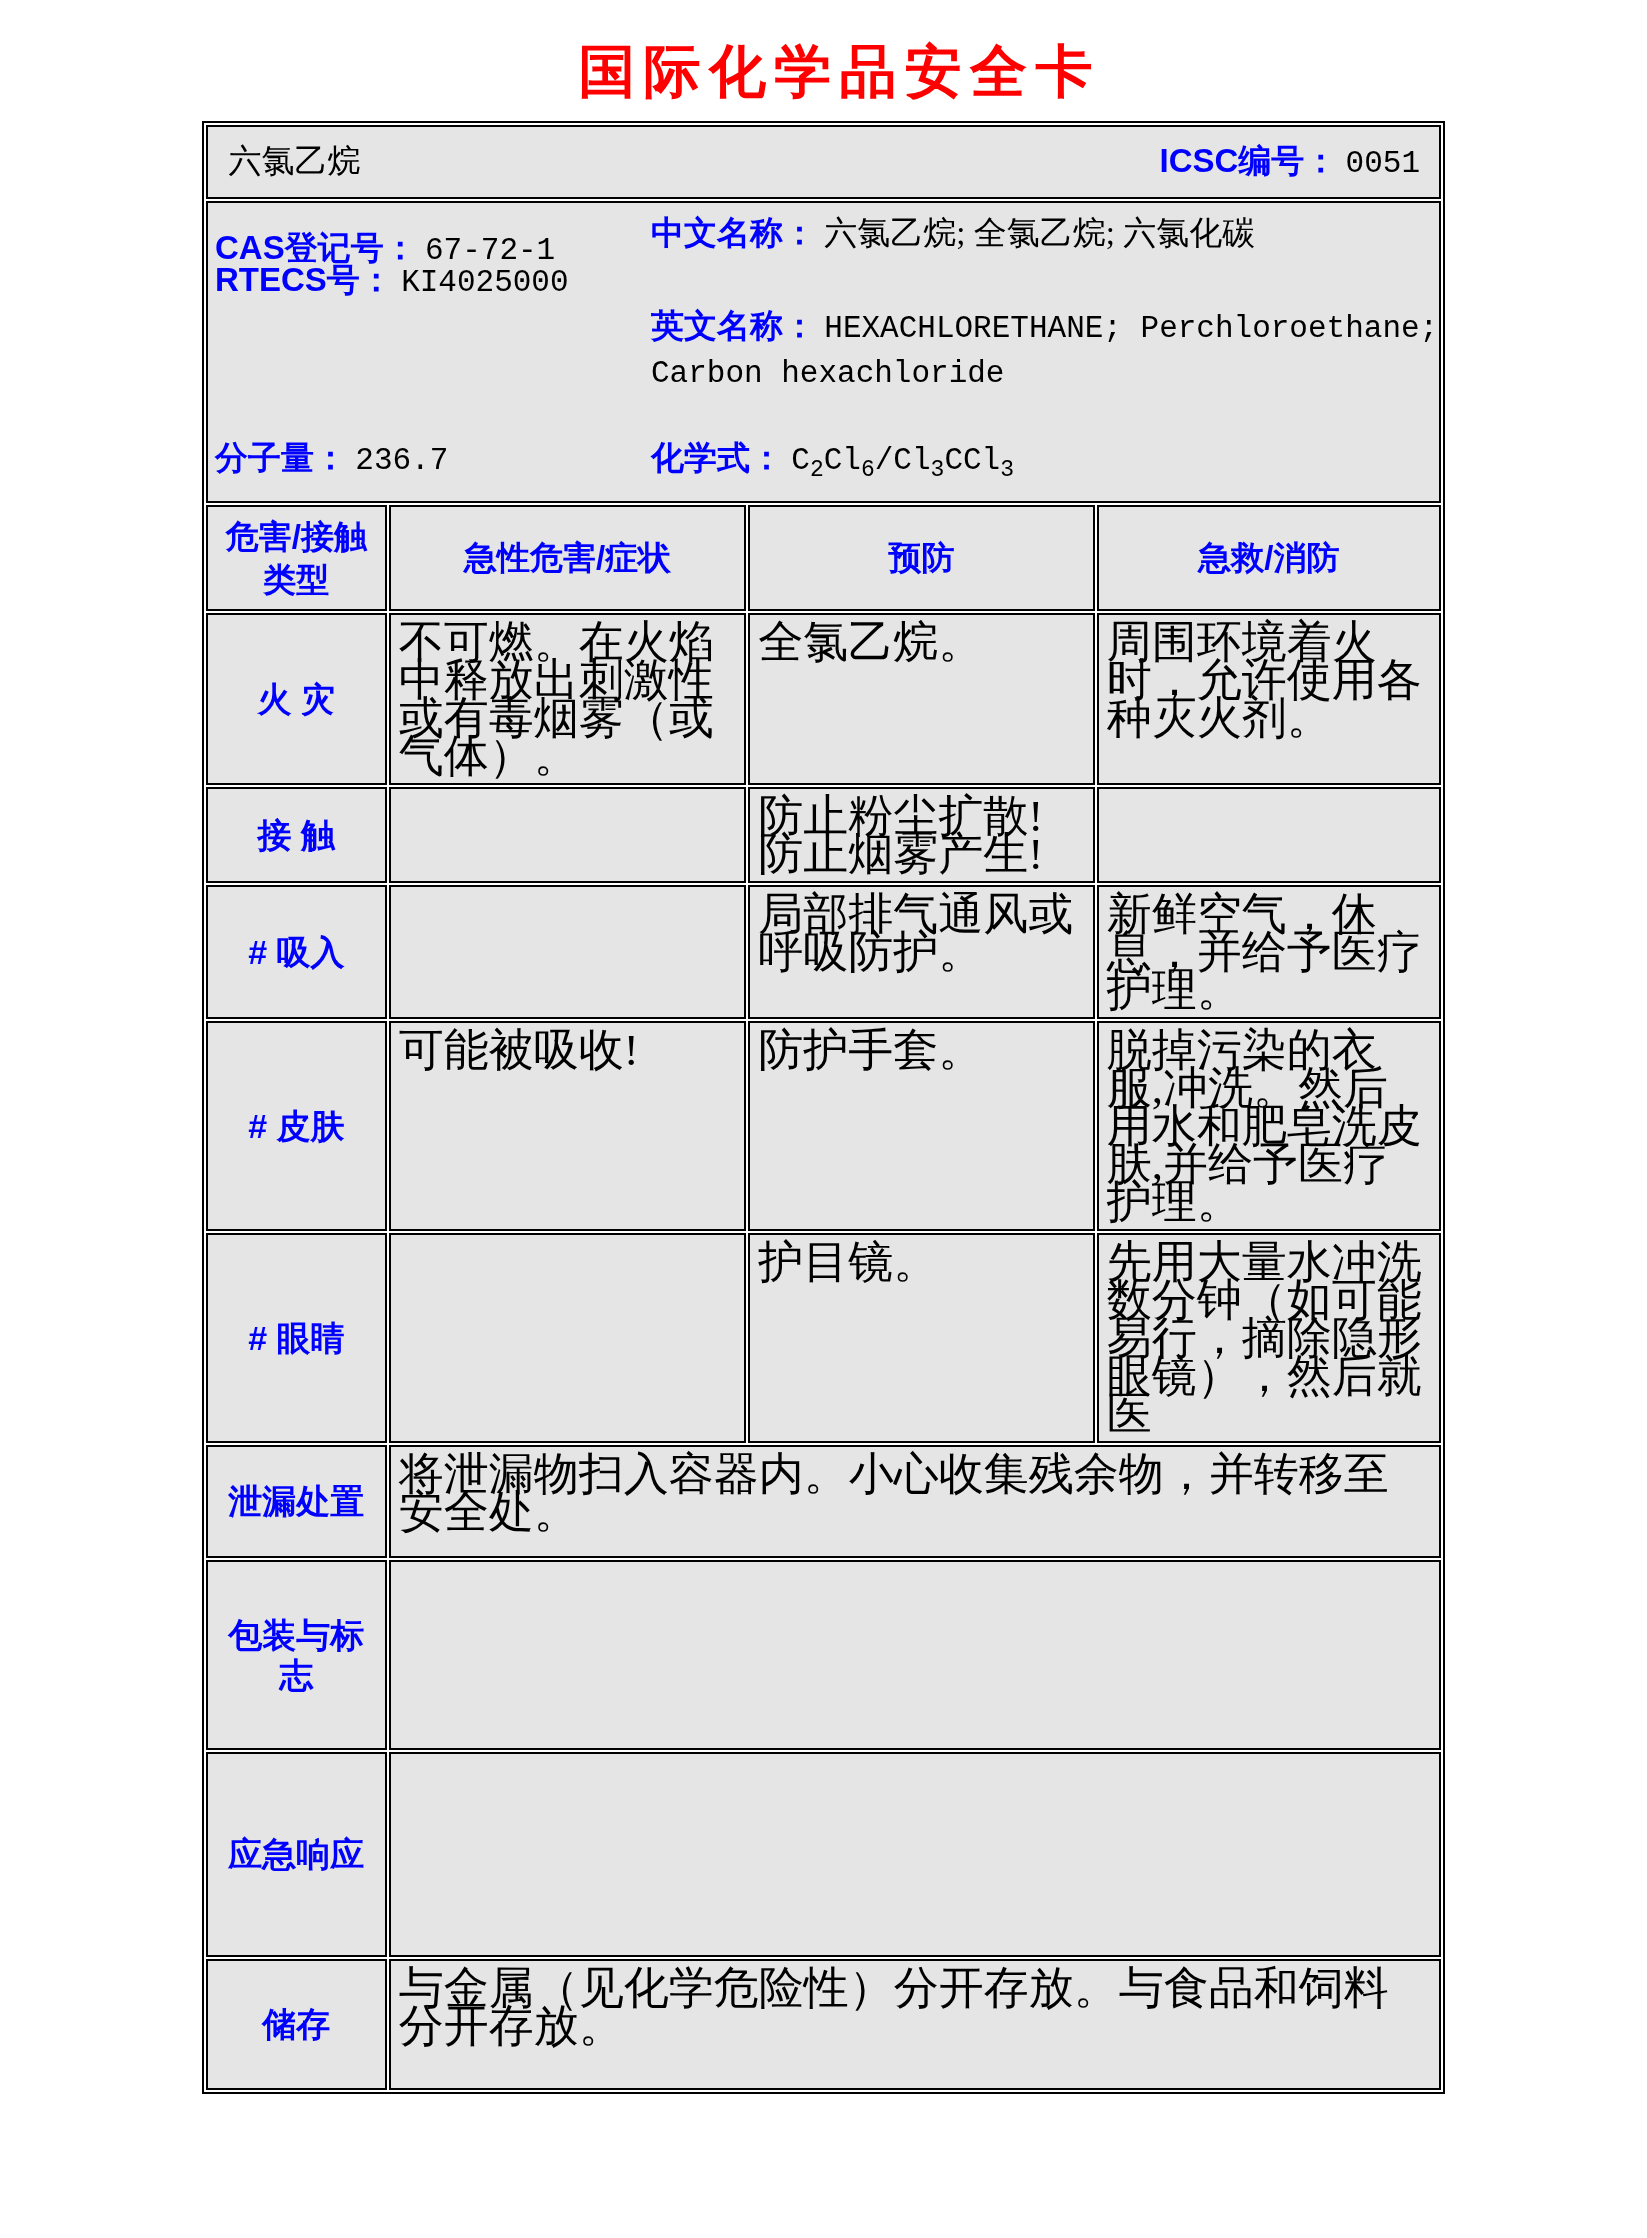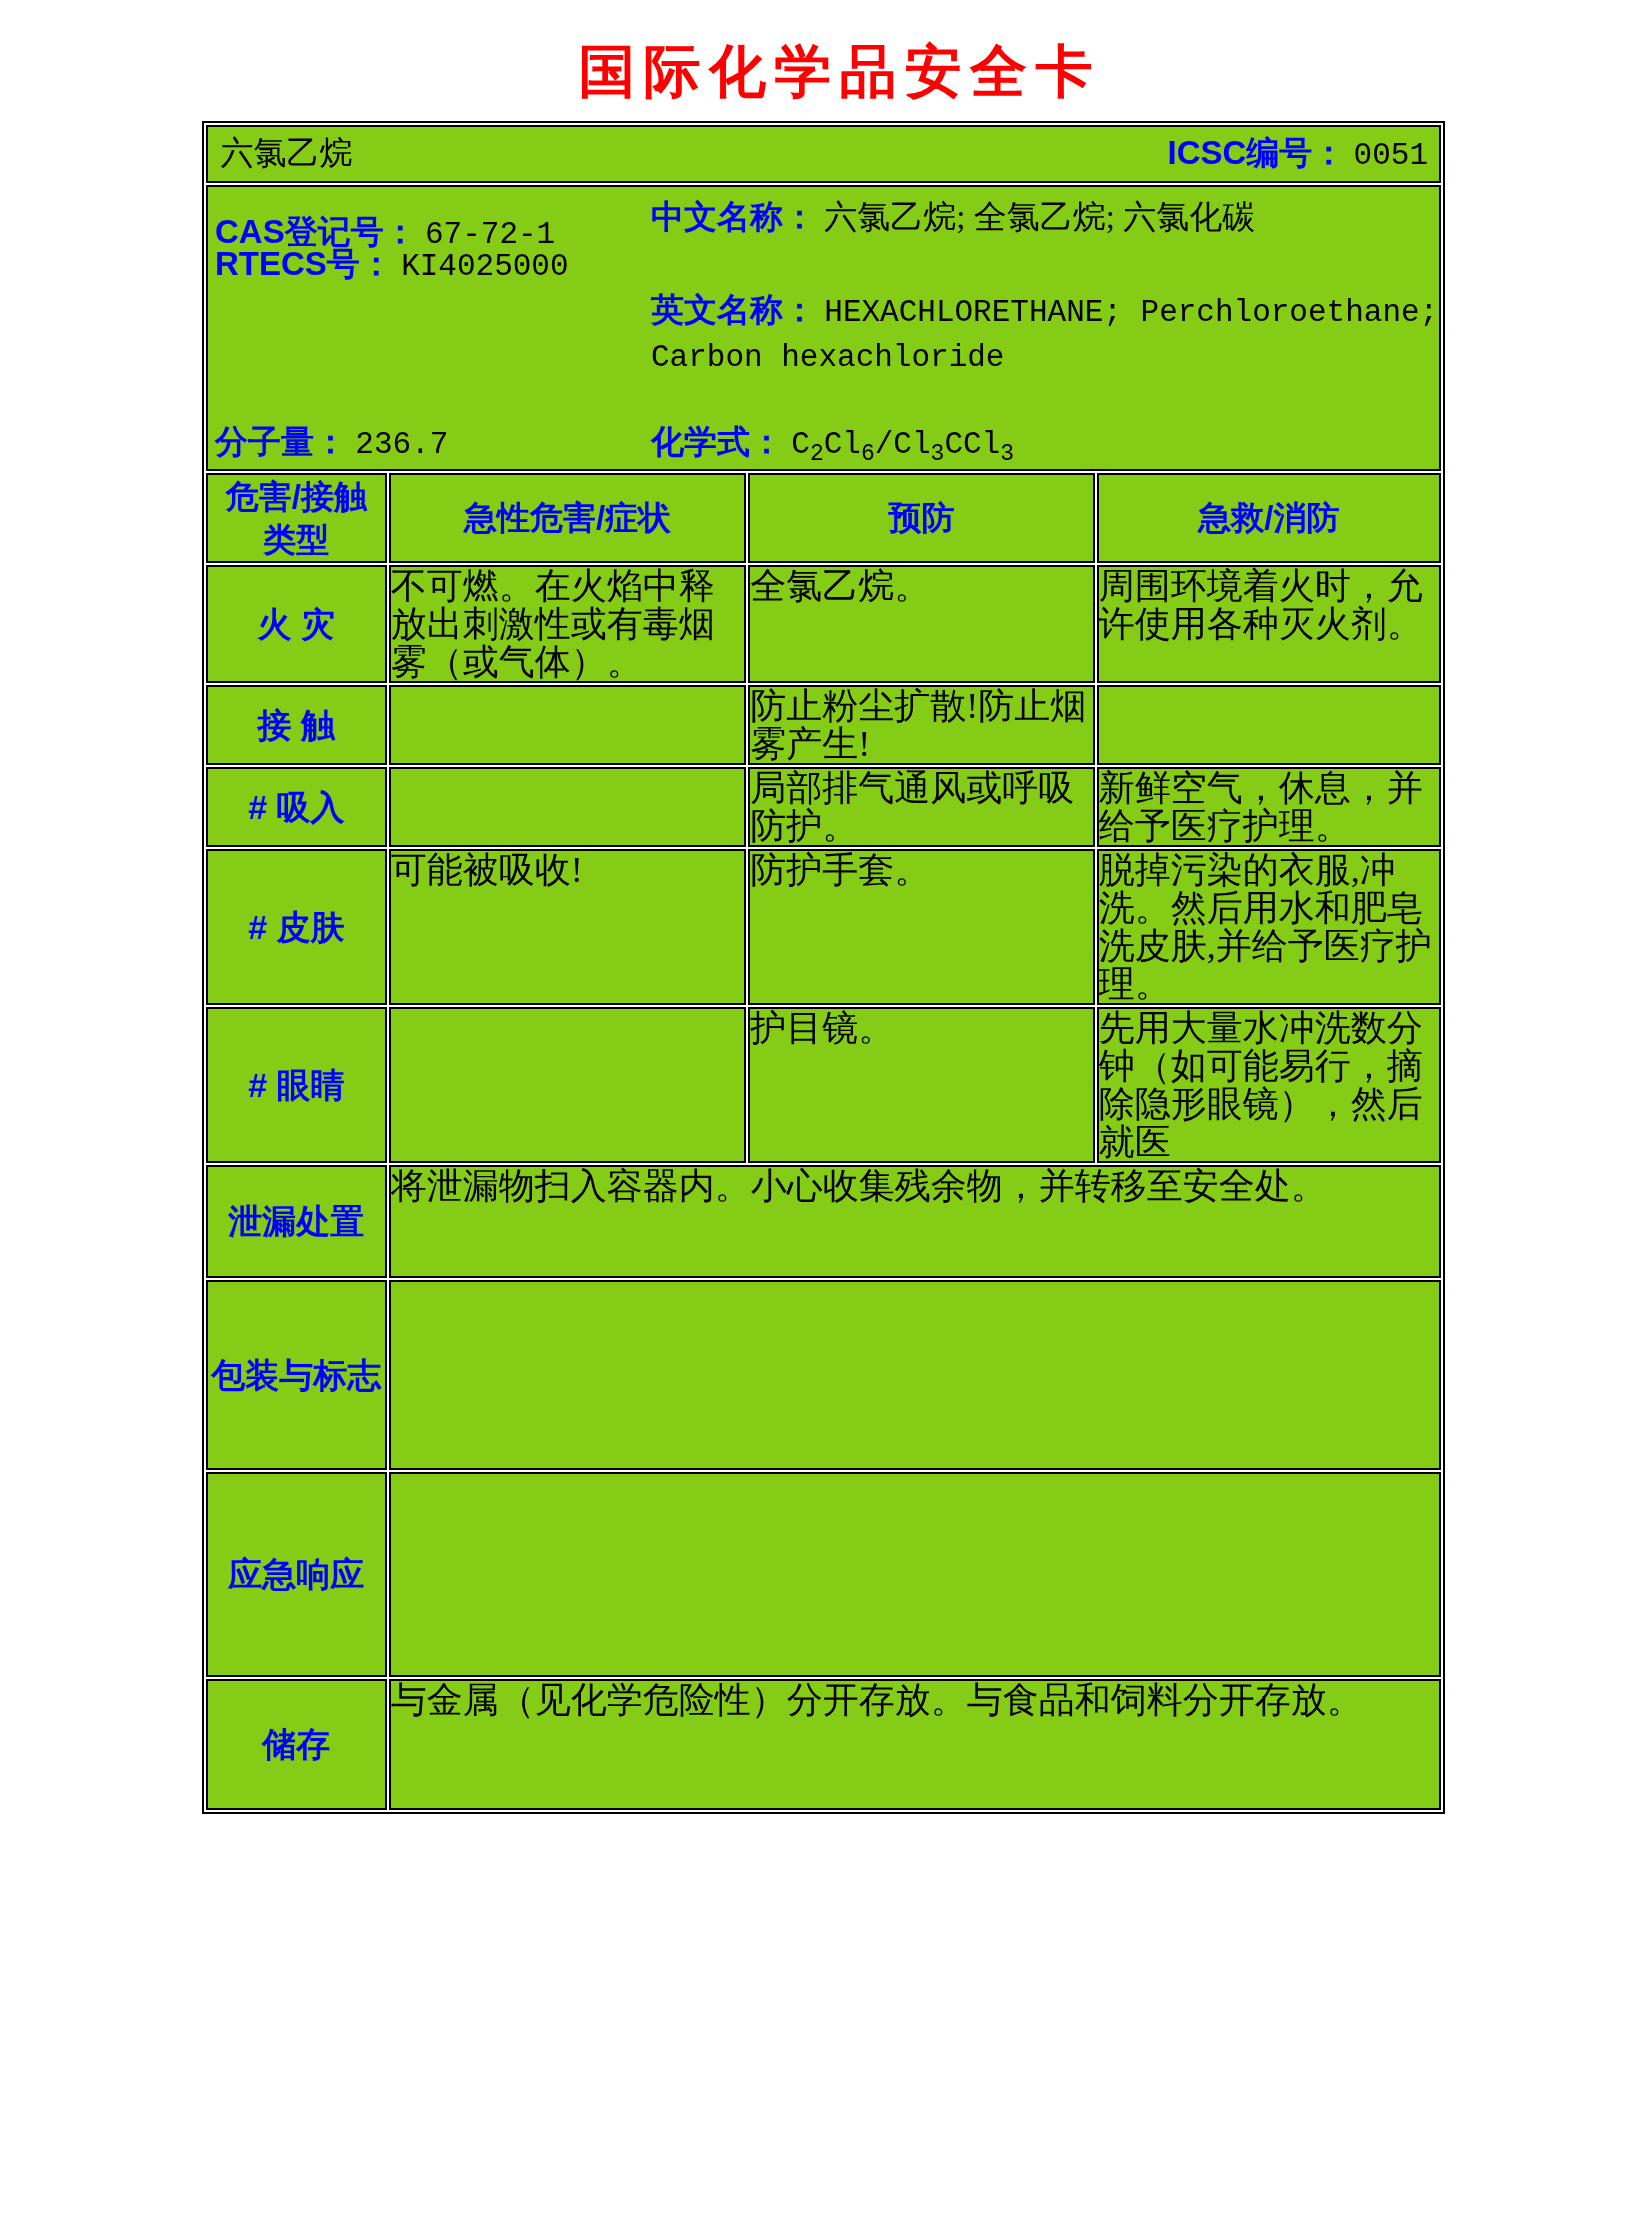--- a/index.html
+++ b/index.html
@@ -27,22 +27,22 @@
     width:1243px;
     margin:14px auto 0 auto;
     border:2.8px solid #000000;
     border-collapse:separate;
     border-spacing:2.1px;
     table-layout:fixed;
     background:#ffffff;
   }
   table.card td, table.card th {
     border:2.1px solid #000000;
-    background:#84cc16;
-    padding:0;
+    background:#e5e5e5;
+    padding:8px;
     overflow:hidden;
     margin-left:44px;
   }
   
   .name-bar-inner {
     display:flex;
     justify-content:space-between;
     align-items:center;
     padding:4.2px 11px 4.2px 12.5px;
     font-size:33px;
@@ -77,21 +77,21 @@
     font-weight:bold;
     font-family:"Liberation Sans","DejaVu Sans",sans-serif;
     font-size:34px;
     text-align:center;
     vertical-align:middle;
     line-height:40px;
   }
   td.cell {
     vertical-align:top;
     text-align:left;
-    font-size:36px;
+    font-size:45px;
     line-height:38px;
     padding:0.7px 2.8px 1.4px 4.9px;
   }
 </style>
 </head>
 <body>
 
 <div class="page">
 
   <div class="doc-title">国际化学品安全卡</div>

